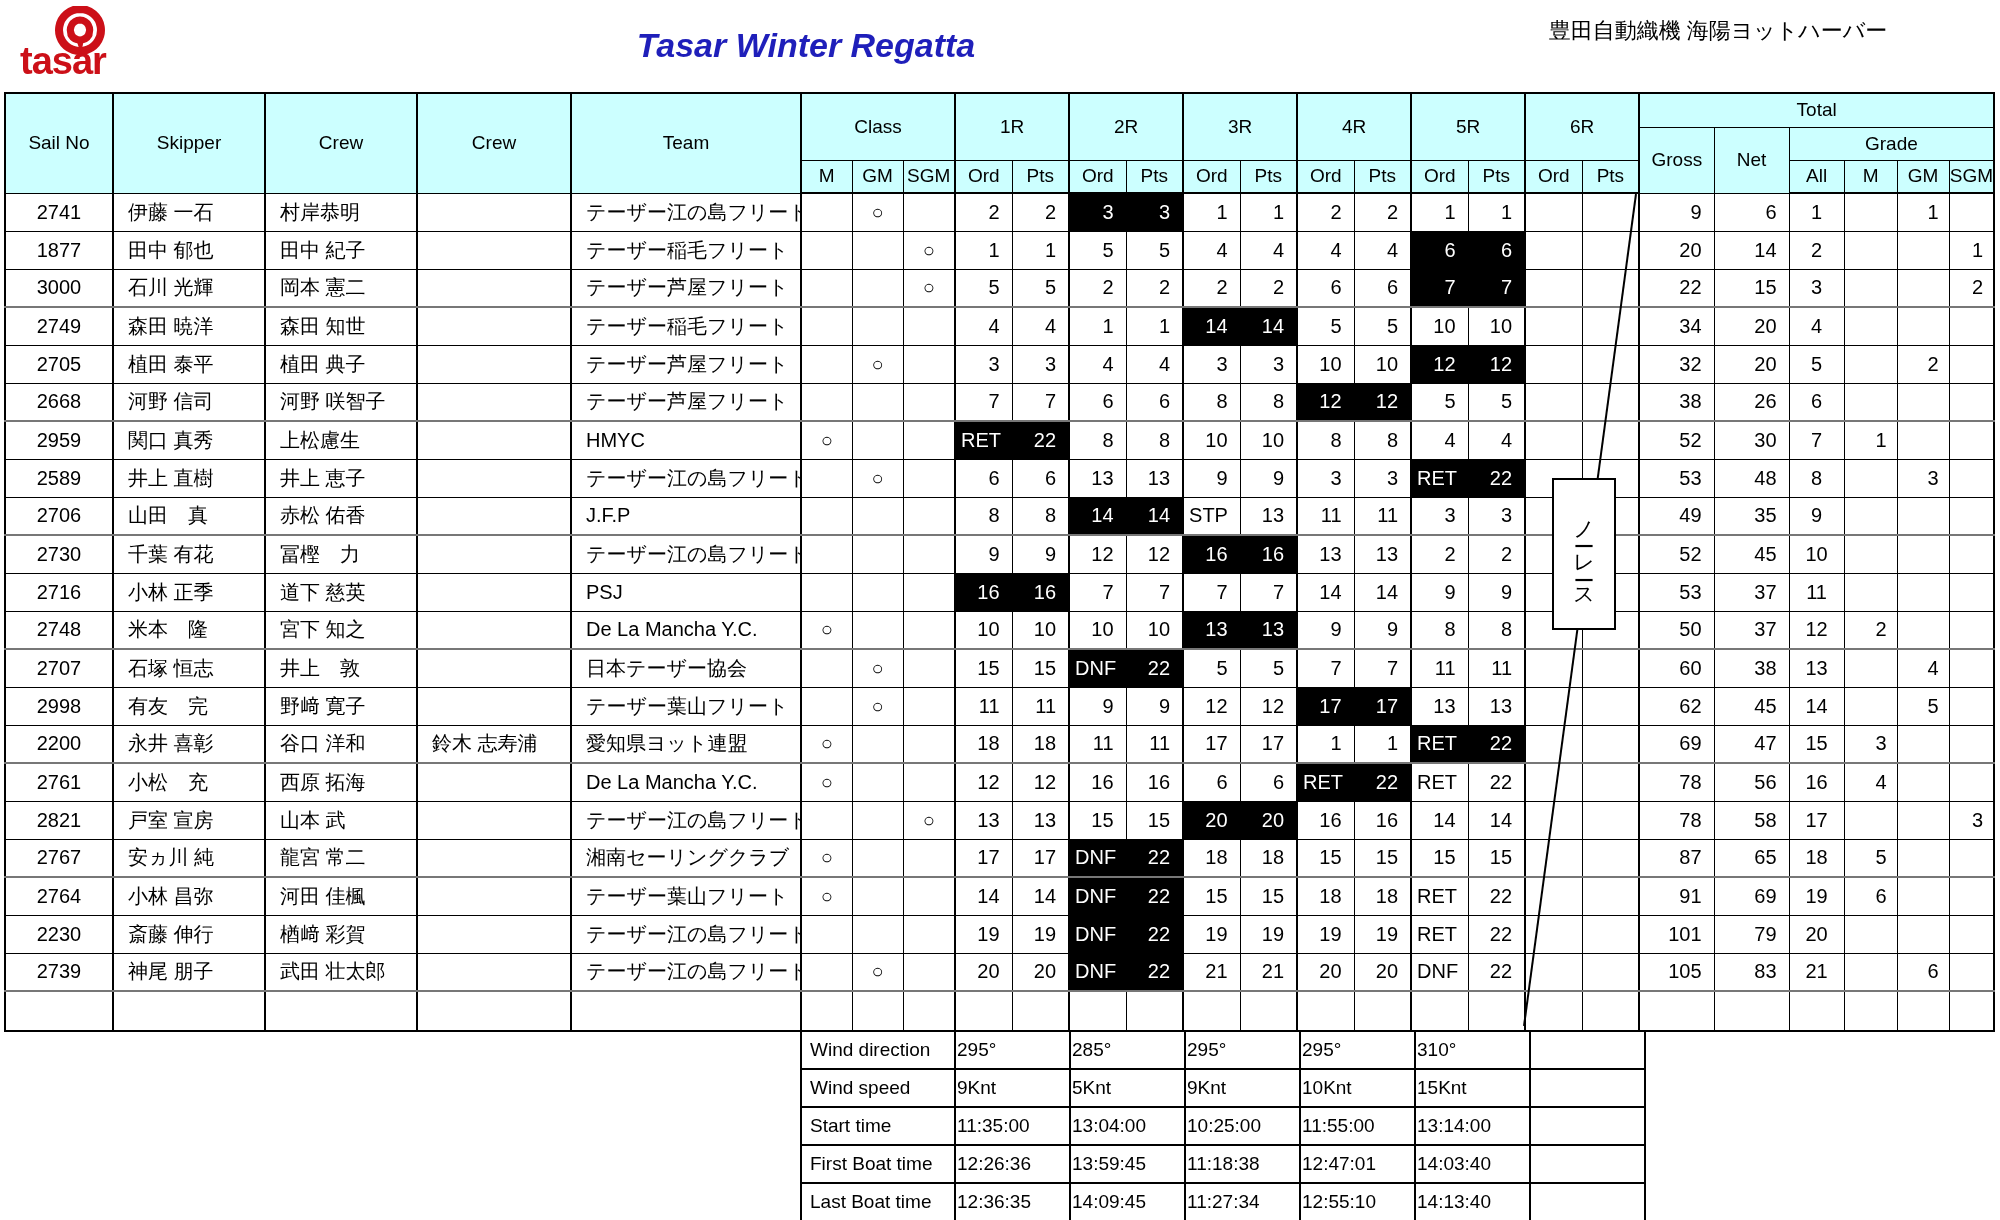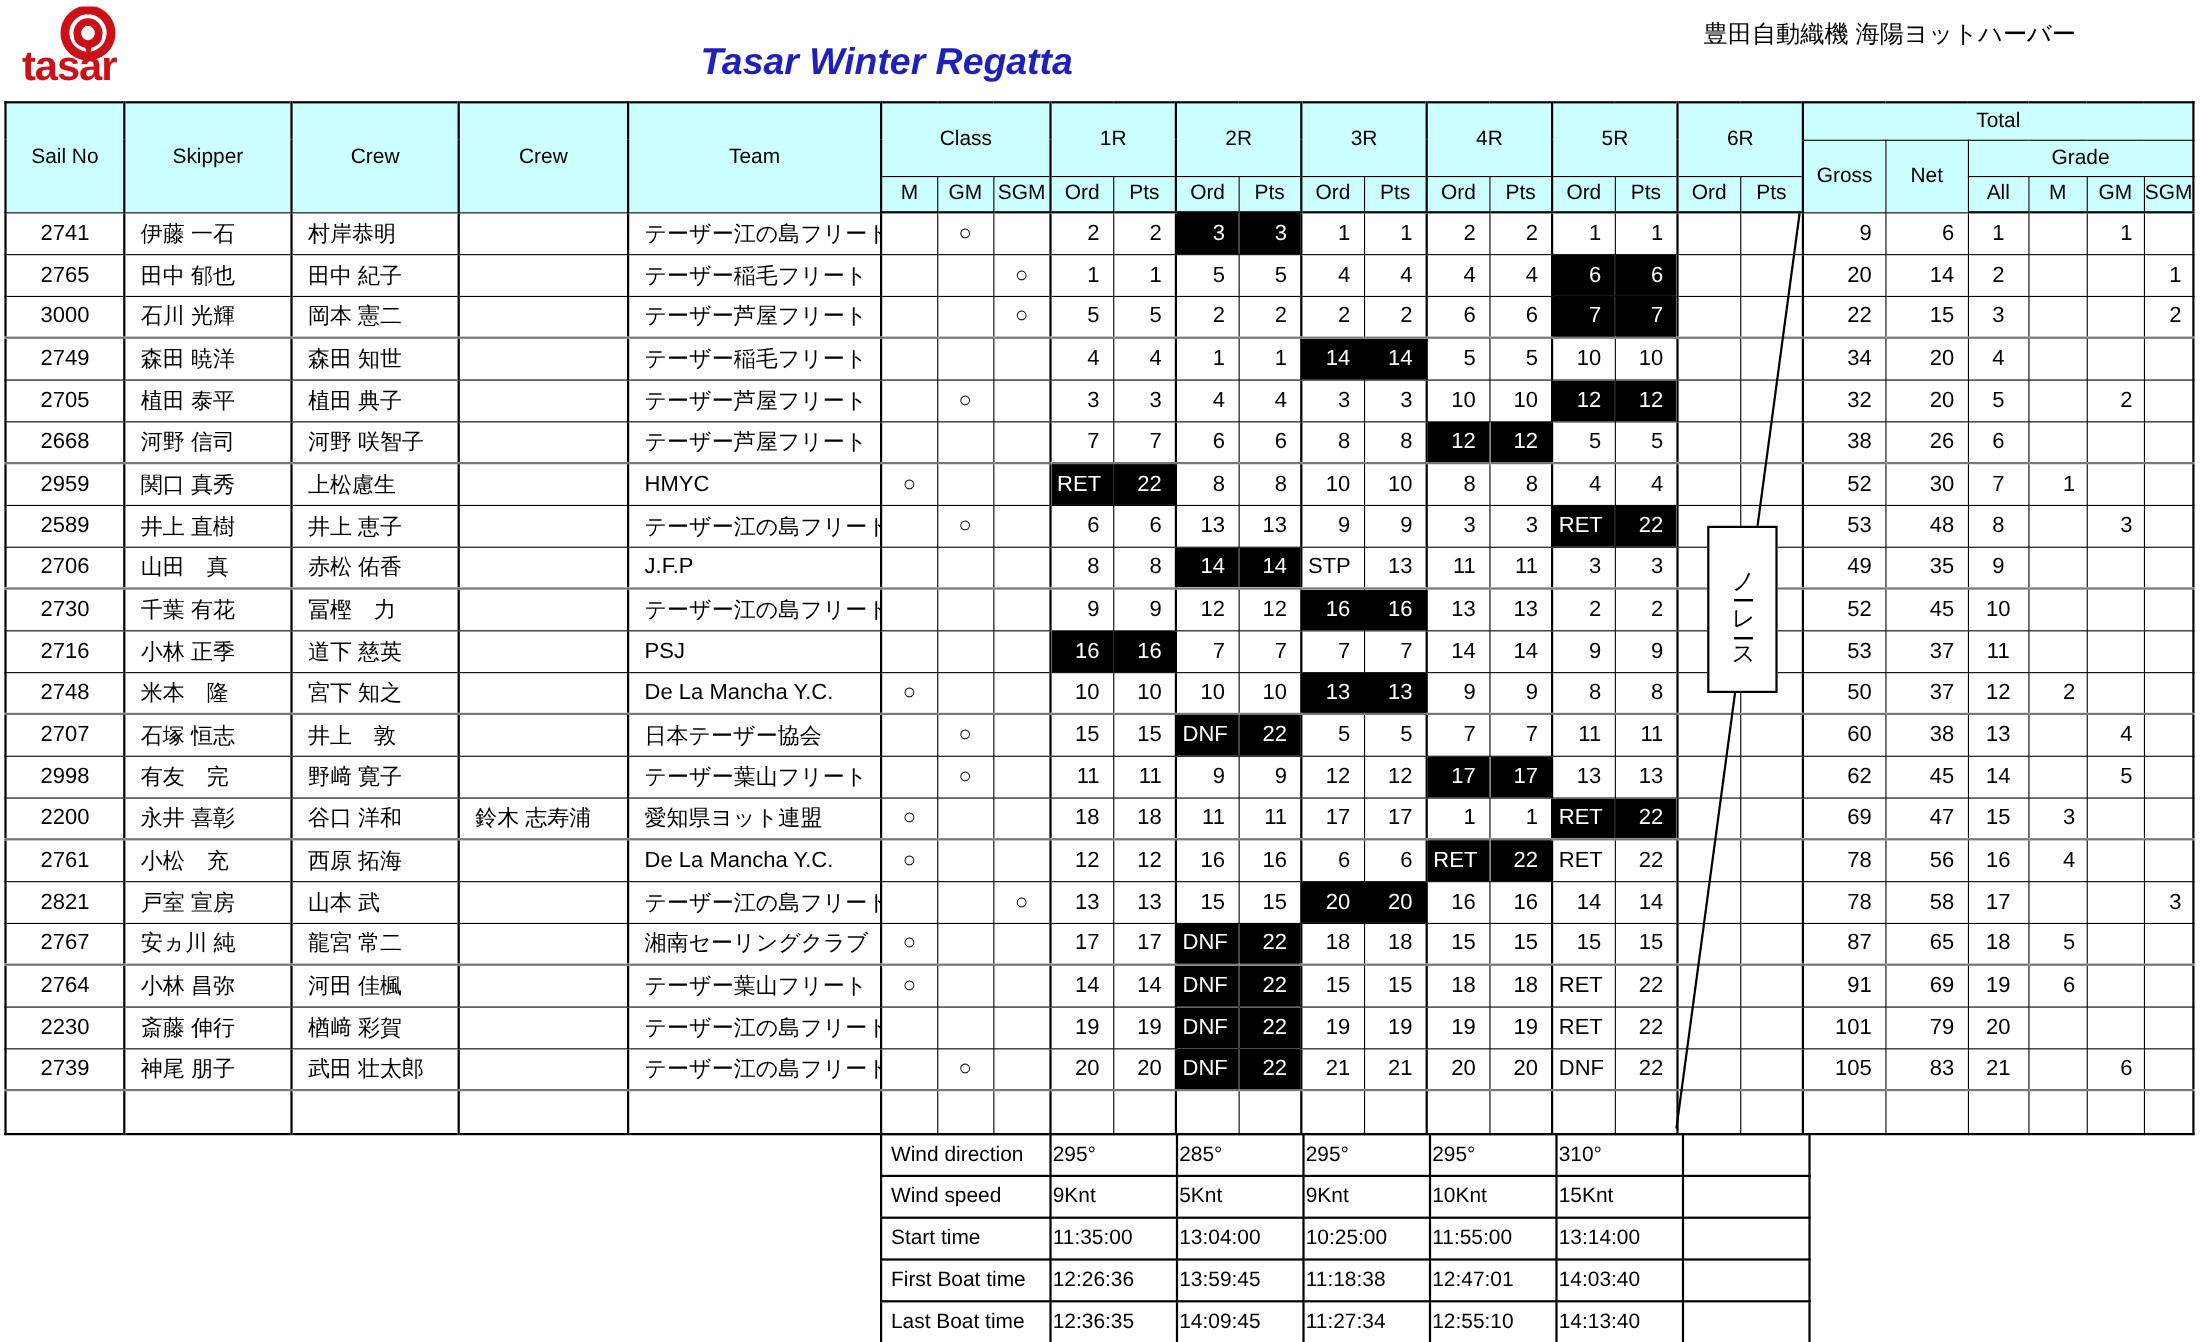--- a/index.html
+++ b/index.html
@@ -3,21 +3,21 @@
 <meta charset="utf-8">
 <style>
   html,body{margin:0;padding:0;background:#fff;}
   body{font-family:"Liberation Sans","DejaVu Sans",sans-serif;color:#000;}
   #page{position:relative;width:2000px;height:1220px;background:#fff;overflow:hidden;}
 
   
   #logo{position:absolute;left:18px;top:2px;width:170px;height:86px;}
   #logo svg{position:absolute;left:30px;top:4px;}
   #logo .logo-text{position:absolute;left:2px;top:38px;font-size:38px;font-weight:bold;letter-spacing:-1px;}
-  #main-title{position:absolute;left:500px;top:37px;width:612px;text-align:center;
+  #main-title{position:absolute;left:500px;top:26px;width:612px;text-align:center;
               font-size:34px;font-weight:bold;font-style:italic;}
   #event-meta{position:absolute;left:1518px;top:14px;width:400px;text-align:center;line-height:1.5;}
   #event-date{font-size:20px;}
   #event-venue{font-size:22px;}
 
   
   #main-table{position:absolute;left:4px;top:92px;}
   table{border-collapse:collapse;table-layout:fixed;}
   .rt{width:1989px;border:2px solid #000;}
   .rt th,.rt td{border:1px solid #000;box-sizing:border-box;overflow:hidden;white-space:nowrap;
@@ -168,21 +168,21 @@
             <td class="r bl2"></td>
             <td class="r"></td>
             <td class="r bl2">9</td>
             <td class="r">6</td>
             <td class="c">1</td>
             <td class="gr"></td>
             <td class="gr">1</td>
             <td class="gr"></td>
           </tr>
           <tr>
-            <td class="c">2765</td>
+            <td class="c">1877</td>
             <td class="l bl2">田中 郁也</td>
             <td class="l bl2">田中 紀子</td>
             <td class="l bl2"></td>
             <td class="l bl2">テーザー稲毛フリート</td>
             <td class="c bl2"></td>
             <td class="c"></td>
             <td class="c">○</td>
             <td class="r bl2">1</td>
             <td class="r">1</td>
             <td class="r bl2">5</td>

